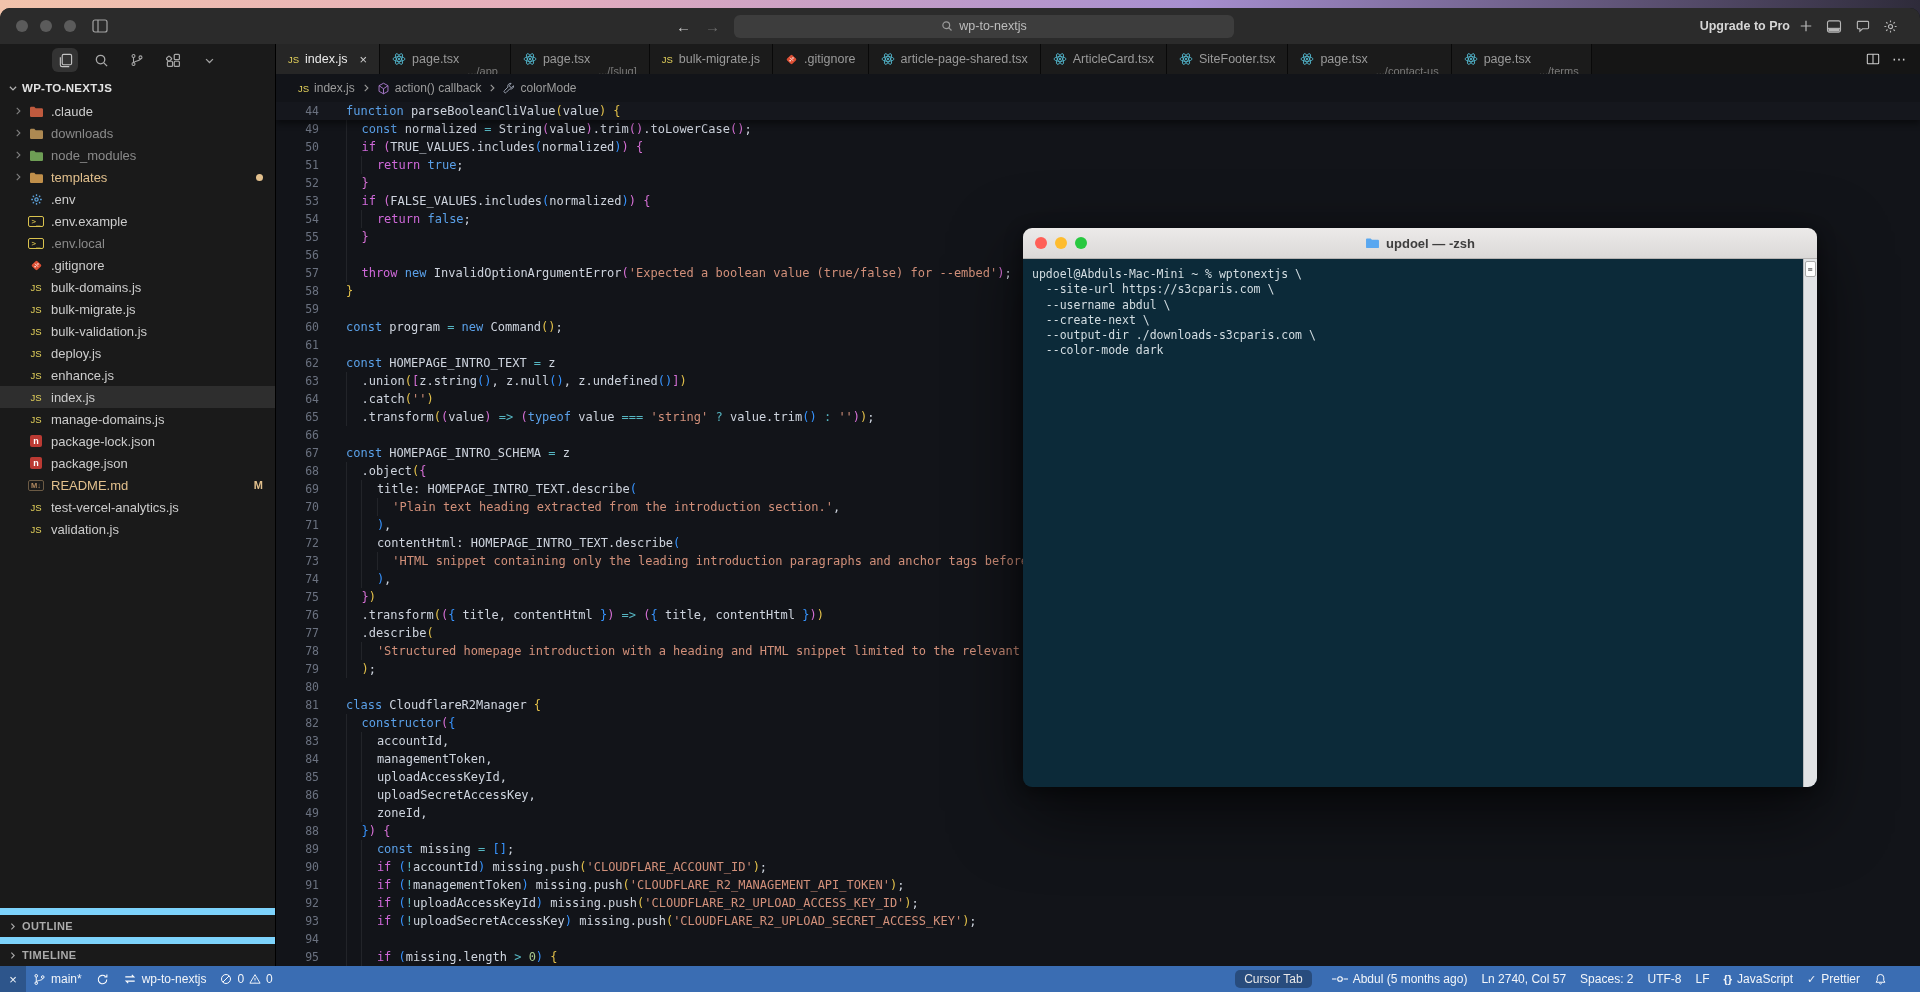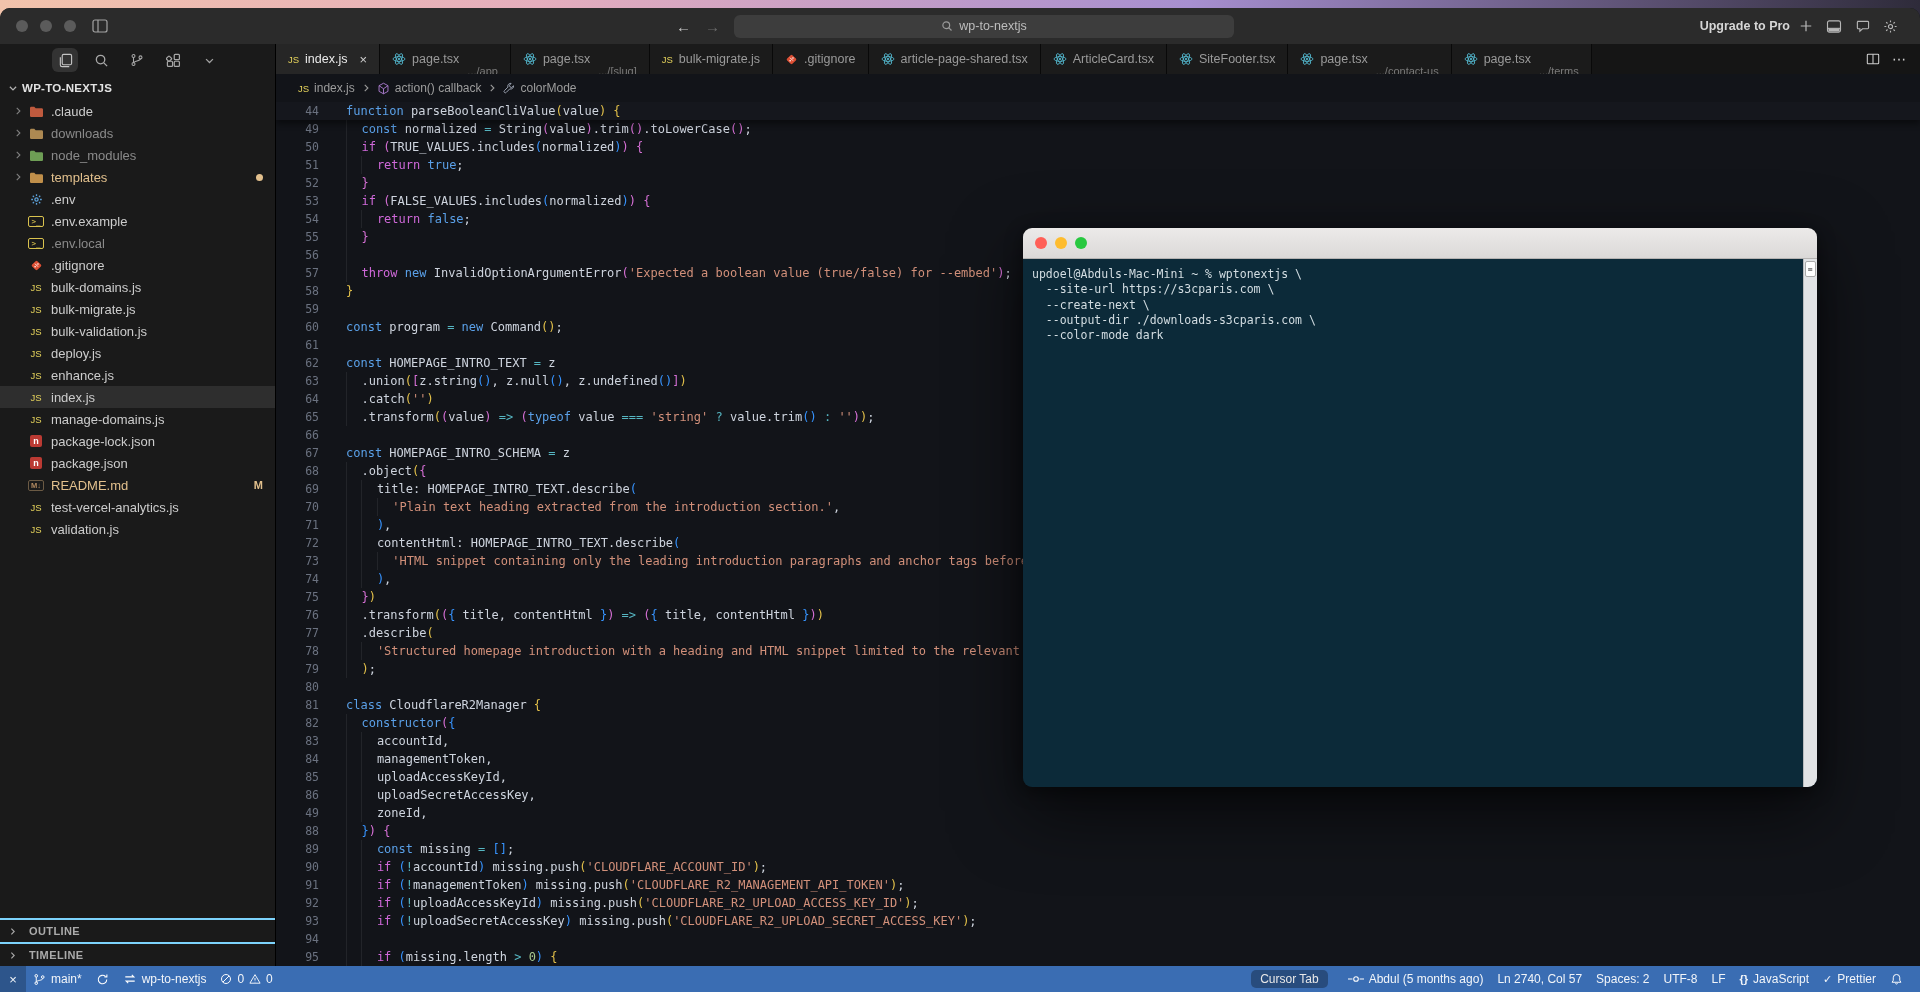--- a/index.html
+++ b/index.html
@@ -32,21 +32,21 @@
   .trow{height:22px;display:flex;align-items:center;font-size:13px;color:#cccccc;}
   .trow.sel{background:#2e2e2e;}
   .trow .chev{width:16px;margin-left:10px;display:flex;justify-content:center;opacity:.8;}
   .trow .nochev{width:16px;margin-left:10px;}
   .trow .ficon{width:20px;display:flex;justify-content:center;align-items:center;margin-right:5px;}
   .trow.dim .lbl{color:#8a8a8a;}
   .trow.gitmod .lbl{color:#e2c08d;}
   .trow .badge{margin-left:auto;margin-right:12px;color:#e2c08d;font-size:11px;font-weight:700;}
   .badge .dotb{display:inline-block;width:7px;height:7px;border-radius:50%;background:#e2c08d;}
   .side-bottom{flex:0 0 44px;}
-  .side-section{height:22px;border-top:2px solid #7dd3fc;display:flex;align-items:center;gap:12px;
+  .side-section{height:22px;border-top:7px solid #7dd3fc;display:flex;align-items:center;gap:5px;
     padding-left:8px;color:#ababab;font-size:11px;font-weight:700;letter-spacing:.4px;}
   
   .main{flex:1;display:flex;flex-direction:column;min-width:0;background:#121419;}
   .tabbar{height:30px;flex:0 0 30px;background:#151515;display:flex;align-items:stretch;}
   .tabs{display:flex;flex:1;min-width:0;overflow:hidden;}
   .tab{display:flex;align-items:center;gap:6px;padding:0 12px;background:#1b1b1b;border-right:1px solid #090909;
     color:#9a9a9a;font-size:12.5px;white-space:nowrap;}
   .tab.active{background:#262626;color:#eaeaea;}
   .tab .detail{color:#7a7a7a;font-size:11px;margin-left:2px;margin-top:24px;}
   .tab .closex{margin-left:6px;color:#cfcfcf;font-size:13px;}
@@ -65,21 +65,21 @@
   .crow .ln{width:43px;text-align:right;color:#6b7280;flex:0 0 43px;font-size:11.5px;}
   .crow .ctext{margin-left:27px;display:flex;align-items:center;height:18px;}
   .sticky{background:#15171d;box-shadow:0 4px 6px rgba(0,0,0,.45);position:relative;z-index:3;}
   .gd{display:inline-block;width:14.45px;height:18px;border-left:1px solid rgba(255,255,255,.07);}
   .tk-k{color:#5aa0e8}.tk-c{color:#cf68d9}.tk-s{color:#d2907a}.tk-o{color:#56b6c2}
   .tk-p{color:#ced4de}.tk-g{color:#e2c04a}.tk-or{color:#d670d6}.tk-b{color:#3794ff}.tk-n{color:#a8c98f}
   
   .statusbar{height:26px;flex:0 0 26px;background:#3a6db3;display:flex;align-items:center;
     color:#f2f5f9;font-size:12px;z-index:5;}
   .sb-left{display:flex;align-items:center;height:100%;}
-  .sb-right{margin-left:auto;display:flex;align-items:center;height:100%;padding-right:10px;}
+  .sb-right{margin-left:auto;display:flex;align-items:center;height:100%;padding-right:26px;}
   .sb-item{display:flex;align-items:center;gap:5px;padding:0 7px;height:100%;}
   .sb-item.remote{background:rgba(0,0,0,.22);width:26px;justify-content:center;padding:0;font-size:13px;}
   .sb-pill{background:rgba(0,0,0,.3);border-radius:5px;padding:2px 9px;margin:0 6px;color:#e8e8e8;}
   
   .terminal{position:absolute;left:1023px;top:228px;width:794px;height:559px;border-radius:9px;
     box-shadow:0 25px 70px rgba(0,0,0,.6),0 4px 18px rgba(0,0,0,.45);z-index:40;overflow:hidden;
     display:flex;flex-direction:column;}
   .term-title{height:30px;flex:0 0 30px;background:linear-gradient(#eceae9,#dbd9d8);border-bottom:1px solid #b5b3b2;
     display:flex;align-items:center;position:relative;}
   .lights{display:flex;gap:8px;padding-left:12px;}
@@ -716,21 +716,29 @@
     </div>
   </div>
 
   <div class="terminal">
     <div class="term-title">
       <div class="lights">
         <span class="light l-red"></span>
         <span class="light l-yellow"></span>
         <span class="light l-green"></span>
       </div>
+      <div class="term-name">
+        <span class="ic">
+            <svg width="15" height="12" viewBox="0 0 16 13">
+              <path d="M1 2.5c0-.6.4-1 1-1h4l1.4 1.5H14c.6 0 1 .4 1 1V11c0 .6-.4 1-1 1H2c-.6 0-1-.4-1-1z" fill="#59a7f0"></path>
+            </svg>
+          </span>
+        <span>updoel — -zsh</span>
+      </div>
     </div>
     <div class="term-body">
-      <div class="term-lines" id="term-lines"><div>updoel@Abduls-Mac-Mini ~ % wptonextjs \</div><div>  --site-url https://s3cparis.com \</div><div>  --create-next \</div><div>  --output-dir ./downloads-s3cparis.com \</div><div>  --color-mode dark</div></div>
+      <div class="term-lines" id="term-lines"><div>updoel@Abduls-Mac-Mini ~ % wptonextjs \</div><div>  --site-url https://s3cparis.com \</div><div>  --username abdul \</div><div>  --create-next \</div><div>  --output-dir ./downloads-s3cparis.com \</div><div>  --color-mode dark</div></div>
       <div class="term-scroll">
         <div class="knob">≡</div>
       </div>
     </div>
   </div>
 </div>
 
 </body></html>

